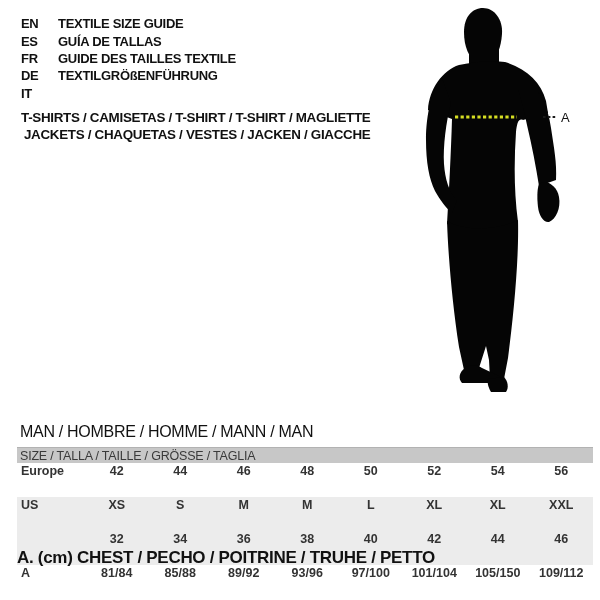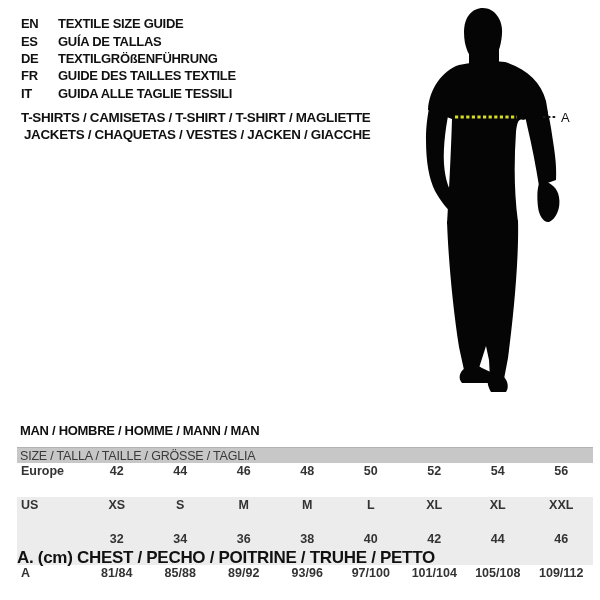--- a/index.html
+++ b/index.html
@@ -15,22 +15,22 @@
   
   .categories { position: absolute; left: 21px; top: 109px; font-weight: 700;
                 font-size: 13.4px; line-height: 17.4px; letter-spacing: -0.3px; white-space: nowrap; text-align: right; }
   
   .figure { position: absolute; left: 400px; top: 0; }
   .silhouette { fill: #050505; }
   .chest-line { stroke: var(--dash-color, #d6de23); }
   .callout-line { stroke: #1a1a1a; }
   .measure-label { font-family: "Liberation Sans", sans-serif; font-size: 13px; fill: #111; }
   
-  .section-title { position: absolute; left: 20px; top: 423px; font-weight: 700;
-                   font-size: 13px; letter-spacing: -0.3px; white-space: nowrap; }
+  .section-title { position: absolute; left: 20px; top: 423px; font-weight: 400;
+                   font-size: 16px; letter-spacing: -0.3px; white-space: nowrap; }
   
   .size-table { position: absolute; left: 17px; top: 447px; width: 576px; font-size: 12.5px; color: #333; }
   .table-header { height: 16px; line-height: 16px; background: var(--header-bg, #c7c7c7);
                   border-top: 1px solid #b2b2b2; padding-left: 3px; color: #3a3a3a;
                   letter-spacing: -0.2px; box-sizing: border-box; white-space: nowrap; }
   .t-row { display: flex; height: 34px; line-height: 16.5px; font-weight: bold; }
   .t-row.shaded { background: var(--row-bg, #ececec); }
   .t-label { flex: 0 0 68px; padding-left: 4px; box-sizing: border-box; }
   .t-cell { flex: 1 1 0; text-align: center; }
   
@@ -45,30 +45,29 @@
   <div class="lang-list">
       <div class="lang-row">
         <span class="lang-code">EN</span>
         <span class="lang-label">TEXTILE SIZE GUIDE</span>
       </div>
       <div class="lang-row">
         <span class="lang-code">ES</span>
         <span class="lang-label">GUÍA DE TALLAS</span>
       </div>
       <div class="lang-row">
+        <span class="lang-code">FR</span>
+        <span class="lang-label">GUIDE DES TAILLES TEXTILE</span>
+      </div>
+      <div class="lang-row">
         <span class="lang-code">DE</span>
         <span class="lang-label">TEXTILGRÖßENFÜHRUNG</span>
       </div>
       <div class="lang-row">
-        <span class="lang-code">FR</span>
-        <span class="lang-label">GUIDE DES TAILLES TEXTILE</span>
-      </div>
-      <div class="lang-row">
         <span class="lang-code">IT</span>
-        <span class="lang-label">GUIDA ALLE TAGLIE TESSILI</span>
       </div>
     </div>
 
   <div class="categories">
     <div>T-SHIRTS / CAMISETAS / T-SHIRT / T-SHIRT / MAGLIETTE</div>
     <div>JACKETS / CHAQUETAS / VESTES / JACKEN / GIACCHE</div>
   </div>
 
   <svg class="figure" width="200" height="400" viewBox="400 0 200 400" aria-hidden="true">
     <g class="silhouette">
@@ -126,21 +125,21 @@
           <span class="t-cell">46</span>
         </div>
         <div class="t-row">
           <span class="t-label">A</span>
           <span class="t-cell">81/84</span>
           <span class="t-cell">85/88</span>
           <span class="t-cell">89/92</span>
           <span class="t-cell">93/96</span>
           <span class="t-cell">97/100</span>
           <span class="t-cell">101/104</span>
-          <span class="t-cell">105/108</span>
+          <span class="t-cell">105/150</span>
           <span class="t-cell">109/112</span>
         </div>
       </div>
   </div>
 
   <div class="footnote">A. (cm) CHEST / PECHO / POITRINE / TRUHE / PETTO</div>
 
 </div>
 
 </body></html>

